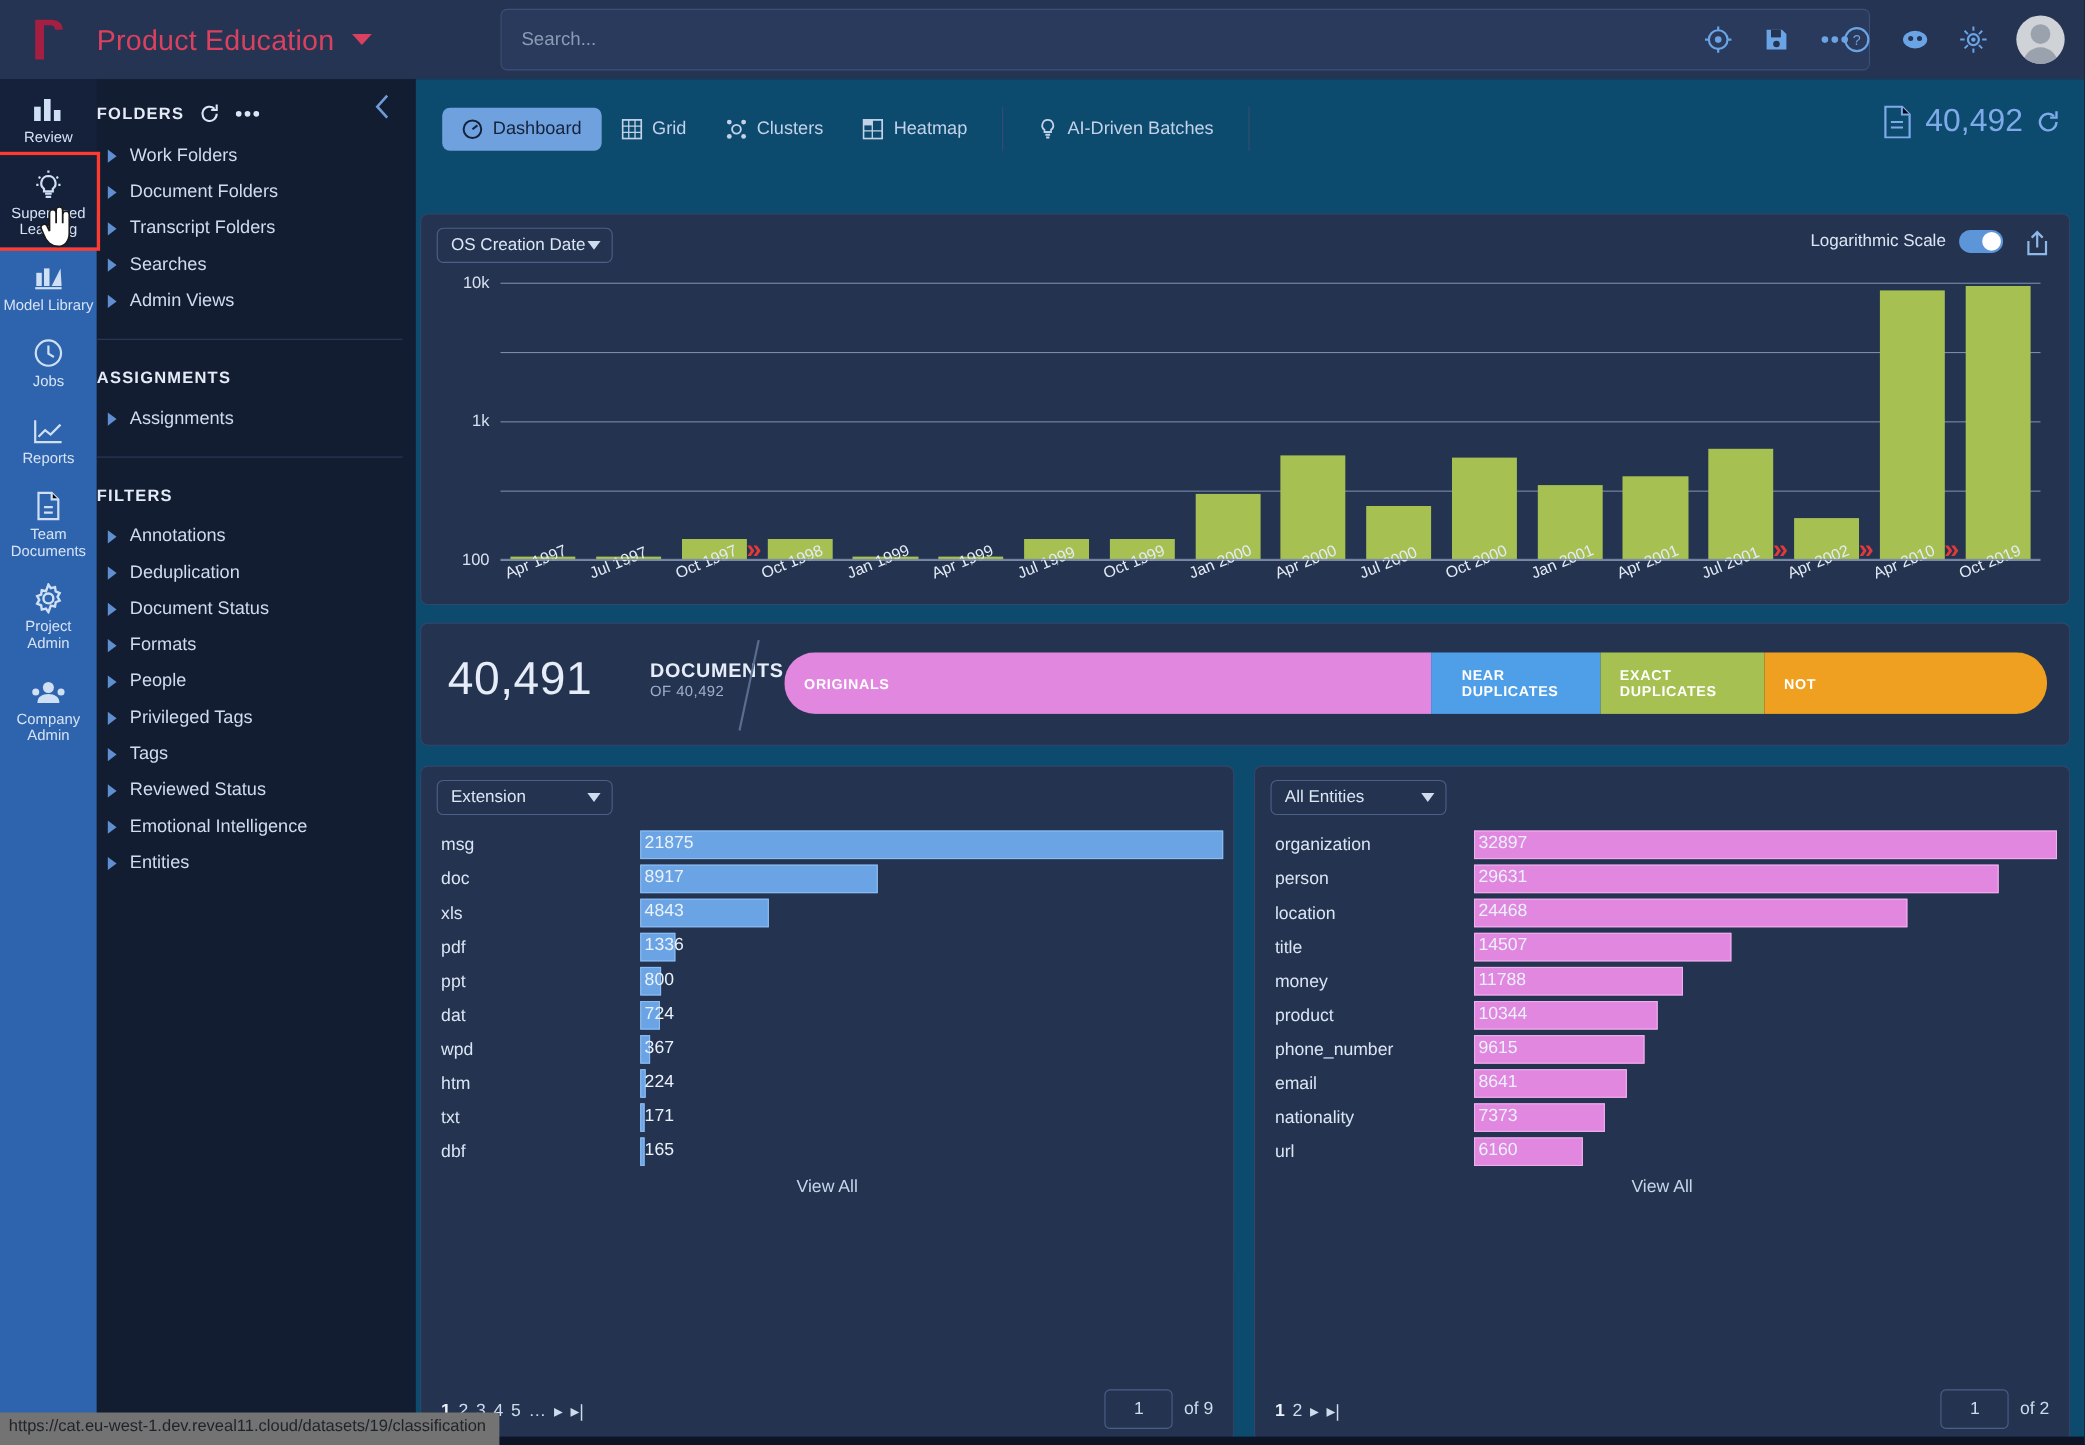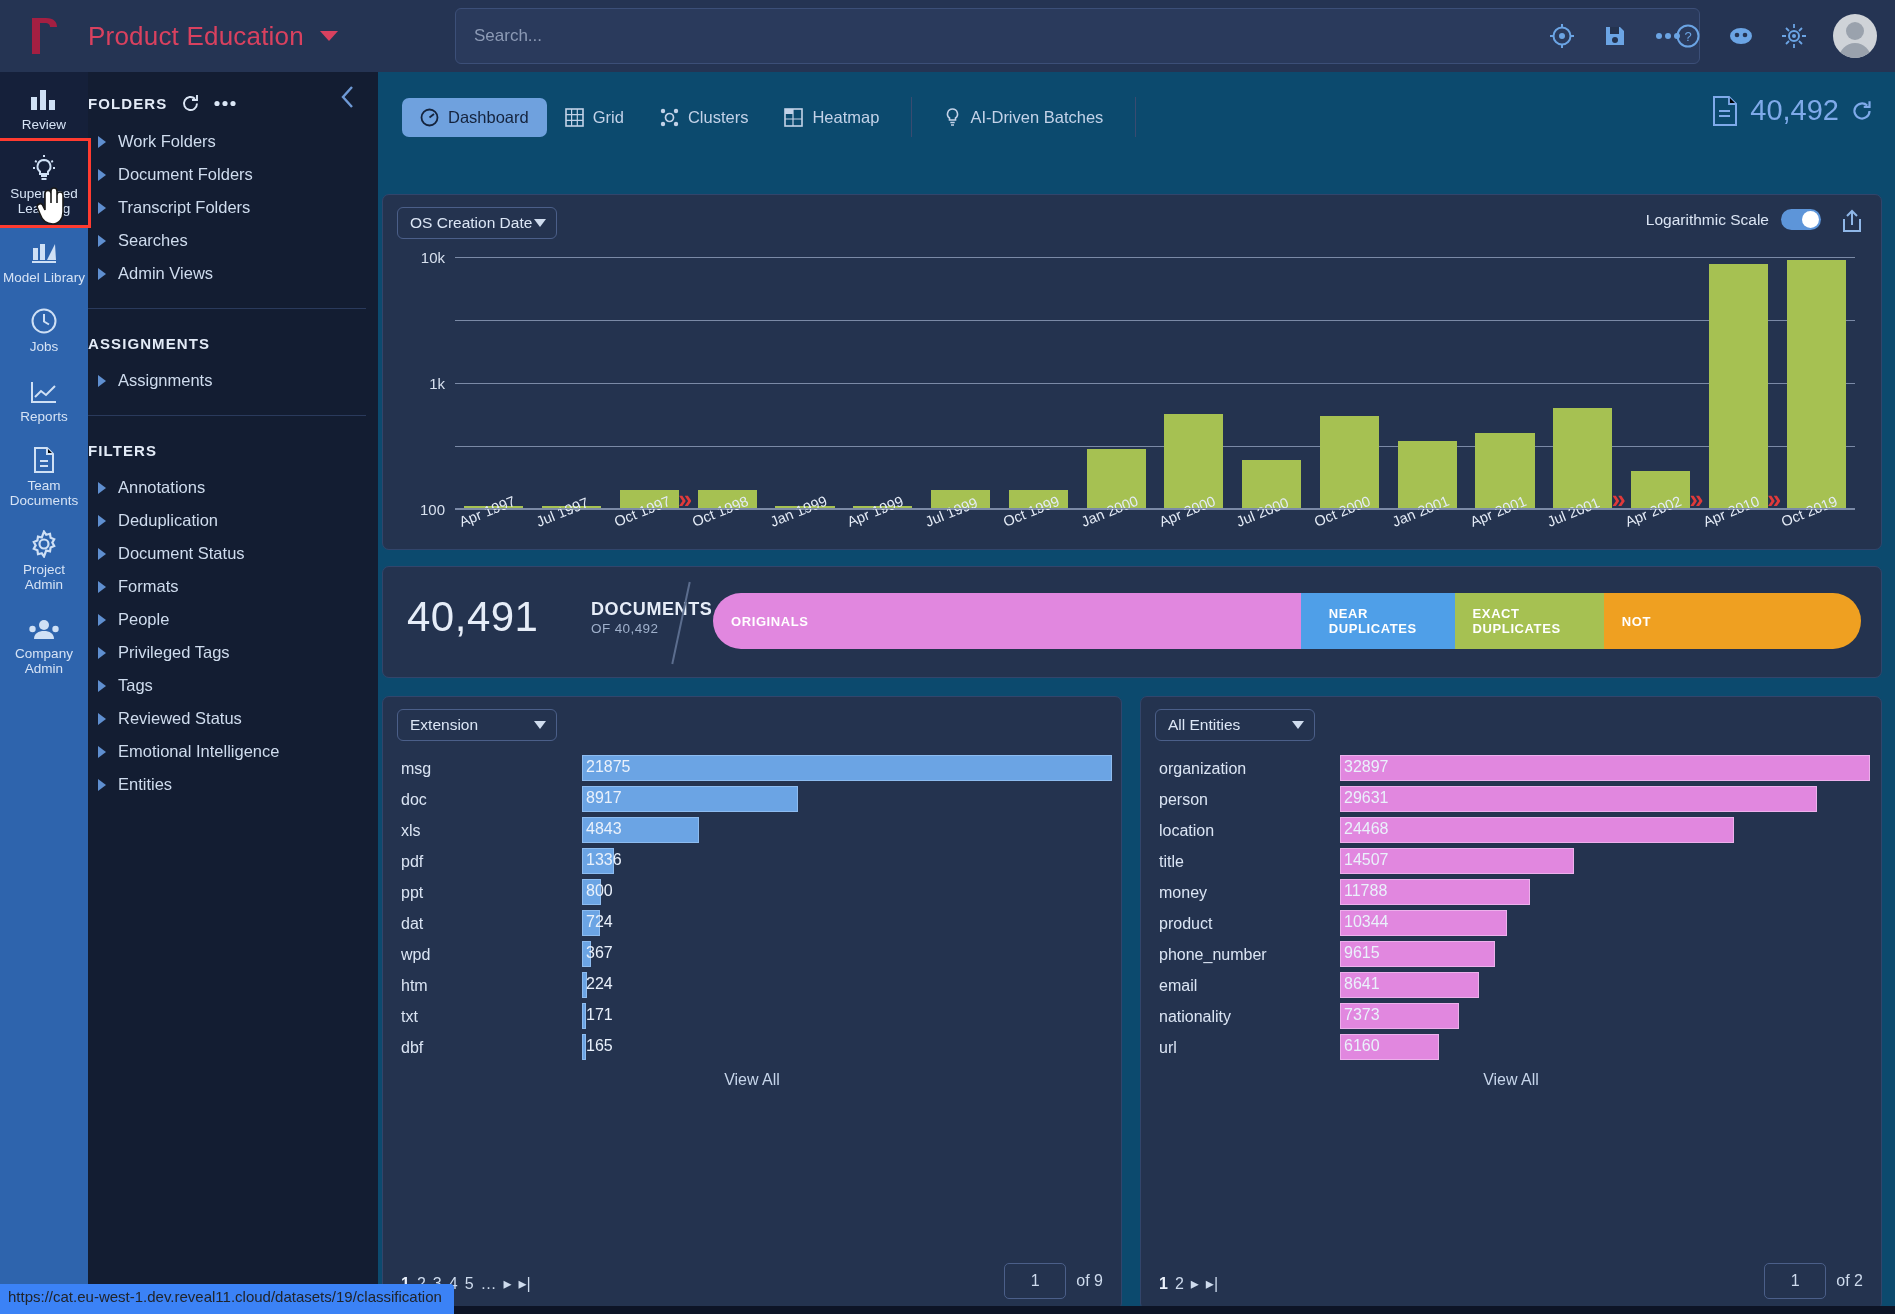--- a/index.html
+++ b/index.html
@@ -137,21 +137,21 @@
   .hbar.pink .fill { background: #e187df; border: 1px solid #edb0ec; }
   .hval { position: absolute; left: 203px; top: 3px; color: #eaf1fb; font-size: 16px; }
   .viewall { position: absolute; left: 0; width: 100%; text-align: center; color: #c6d5ea; font-size: 16px; cursor: pointer; }
   .pager { position: absolute; left: 18px; bottom: 16px; display: flex; align-items: center; gap: 7px; color: #cedbed; font-size: 16px; }
   .pager .pg { cursor: pointer; }
   .pager .pg.cur { font-weight: bold; color: #e9f0fa; }
   .pgright { position: absolute; right: 18px; bottom: 10px; display: flex; align-items: center; gap: 10px; color: #cedbed; font-size: 16px; }
   .pginput { width: 62px; height: 36px; background: transparent; border: 1px solid #4b5f89; border-radius: 5px; color: #cedbed; font-size: 16px; text-align: center; font-family: "Liberation Sans", sans-serif; }
 
   .statusbar {
-    position: absolute; left: 0; bottom: 0; height: 30px; background: #3b82f6;
+    position: absolute; left: 0; bottom: 0; height: 30px; background: #737373;
     border-top-right-radius: 4px; color: #20242b; font-size: 15px;
     padding: 4px 12px 0 8px; white-space: nowrap; overflow: hidden;
   }
   .taskbar { position: absolute; left: 0; bottom: 0; width: 1895px; height: 8px; background: #0d1426; }
   svg { display: block; }
 </style>
 </head>
 <body>
 
 <div class="app">

